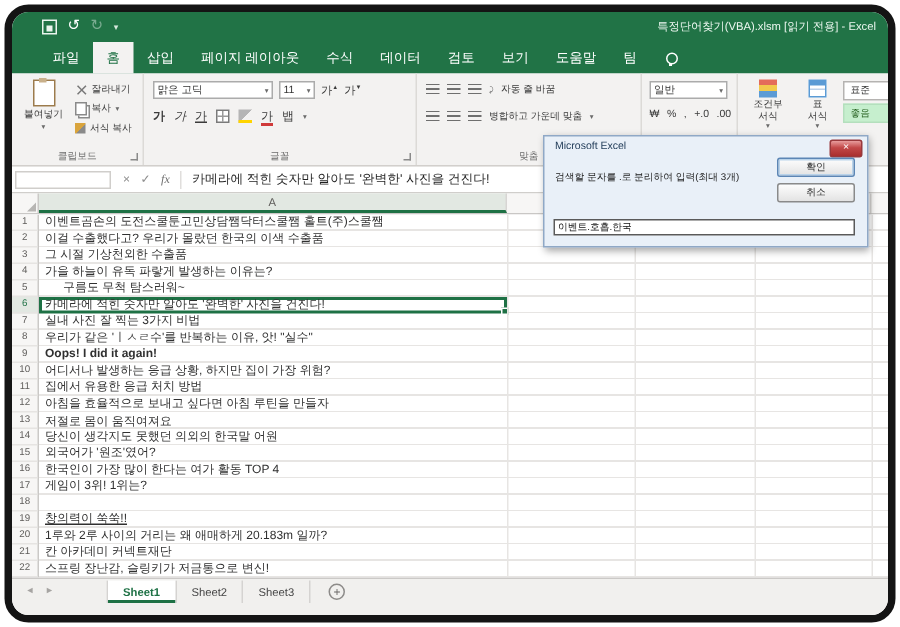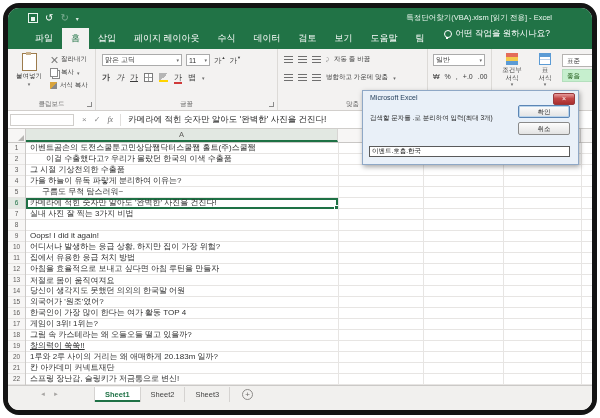--- a/index.html
+++ b/index.html
@@ -8,24 +8,24 @@
   .win{position:absolute;left:0;top:0;width:584px;height:402px;display:flex;flex-direction:column;overflow:hidden;}
 
   
   .titlebar{flex:0 0 20px;background:#217346;position:relative;display:flex;align-items:center;}
   .qat{display:flex;align-items:center;gap:7px;margin-left:20px;color:#fff;}
   .save-ic{width:8px;height:8px;border:1px solid #eaf5ee;position:relative;display:inline-block;}
   .save-ic::after{content:"";position:absolute;left:2px;top:3px;width:4px;height:4px;background:#eaf5ee;}
   .undo-ic{font-size:10px;line-height:10px;color:#fff;}
   .redo-ic{font-size:10px;line-height:10px;color:rgba(255,255,255,.40);}
   .qatmore-ic{font-size:6px;color:#d6e8dd;}
-  .wtitle{position:absolute;right:40px;top:0;line-height:20px;font-size:7.5px;color:#ecf7f0;white-space:nowrap;}
-
-  
-  .tabsrow{flex:0 0 21px;background:#217346;display:flex;align-items:flex-start;padding-left:18px;}
+  .wtitle{position:absolute;right:8px;top:0;line-height:20px;font-size:7.5px;color:#ecf7f0;white-space:nowrap;}
+
+  
+  .tabsrow{flex:0 0 21px;background:#217346;display:flex;align-items:center;padding-left:18px;}
   #ribbon-tabs{display:flex;}
   .tab{font-size:9px;color:#fff;padding:0 9px;line-height:21px;white-space:nowrap;}
   .tab.active{background:#f3f2f1;color:#217346;}
   .searchbox{display:flex;align-items:center;gap:4px;margin-left:10px;color:#fff;font-size:8.5px;white-space:nowrap;}
   .bulb-ic{width:6px;height:6px;border:1px solid #fff;border-radius:50%;position:relative;display:inline-block;}
   .bulb-ic::after{content:"";position:absolute;left:1px;top:6px;width:2px;height:2px;background:#fff;}
 
   
   .ribbon{flex:0 0 61px;background:#f3f2f1;border-bottom:1px solid #d2cfcc;display:flex;position:relative;}
   .group{position:relative;height:100%;border-right:1px solid #ddlabel;border-right:1px solid #dcdad7;box-sizing:border-box;flex:0 0 auto;}
@@ -95,21 +95,21 @@
   .gutter{position:absolute;left:0;top:0;bottom:0;width:18px;background:#f7f6f5;border-right:1px solid #cbc9c7;box-sizing:border-box;}
   .rn{height:11px;box-sizing:border-box;line-height:10px;font-size:6.5px;color:#5e5c5a;text-align:center;border-bottom:1px solid #e6e4e2;}
   .rn.hl{background:#e2e8e2;color:#1e7145;}
   .sheet-area{position:absolute;left:18px;right:0;top:0;bottom:0;background-image:repeating-linear-gradient(to bottom,transparent 0 10px,#e7e5e3 10px 11px);}
   .vline{position:absolute;top:0;bottom:0;width:1px;background:#e7e5e3;}
   .cell{position:absolute;left:4px;height:11px;line-height:10px;font-size:8px;color:#303030;white-space:nowrap;}
   .sel{position:absolute;left:0;top:55px;width:312px;height:11px;box-sizing:border-box;border:2px solid #1e7145;}
   .sel::after{content:"";position:absolute;right:-3px;bottom:-3px;width:3px;height:3px;background:#1e7145;border:1px solid #fff;}
 
   
-  .sheetbar{flex:0 0 16px;background:#f1f0ee;border-top:1px solid #cbc9c7;display:flex;align-items:center;position:relative;padding-left:23px;}
+  .sheetbar{flex:0 0 16px;background:#f1f0ee;border-top:1px solid #cbc9c7;display:flex;align-items:center;position:relative;}
   .nav{display:flex;align-items:center;gap:7px;padding-left:9px;width:40px;color:#a6a4a2;font-size:6px;}
   .stabs{display:flex;align-items:stretch;margin-left:14px;}
   .stab{padding:0 10px;line-height:15px;font-size:7.5px;color:#444;border-right:1px solid #d5d3d1;}
   .stab:first-child{border-left:1px solid #d5d3d1;}
   .stab.active{background:#fff;color:#1e7145;font-weight:bold;box-shadow:inset 0 -2px 0 #1e7145;}
   .addsheet{margin-left:12px;align-self:center;width:11px;height:11px;box-sizing:border-box;border-radius:50%;border:1px solid #8d8b89;color:#6b6967;font-size:8px;line-height:9px;text-align:center;}
   .filler{flex:1;background:#f1f0ee;}
 
   
   .dialog{position:absolute;left:354px;top:82px;width:215px;height:73px;background:#e9f0f8;border:1px solid #8fa8c6;box-shadow:1px 2px 5px rgba(0,0,0,.35);z-index:20;}
@@ -146,21 +146,20 @@
             <div class="tab">페이지 레이아웃</div>
             <div class="tab">수식</div>
             <div class="tab">데이터</div>
             <div class="tab">검토</div>
             <div class="tab">보기</div>
             <div class="tab">도움말</div>
             <div class="tab">팀</div>
           </div>
       <div class="searchbox">
         <span class="bulb-ic"></span>
-        <span>어떤 작업을 원하시나요?</span>
       </div>
     </div>
 
     <div class="ribbon">
 
       <div class="group g-clip">
         <div class="paste">
           <div class="paste-ic"></div>
           <div>붙여넣기</div>
           <div class="dd">▾</div>
@@ -306,36 +305,36 @@
             <div class="rn">17</div>
             <div class="rn">18</div>
             <div class="rn">19</div>
             <div class="rn">20</div>
             <div class="rn">21</div>
             <div class="rn">22</div>
           </div>
       <div class="sheet-area" id="sheetarea">
         <div class="sel"></div>
       <div class="cell" style="top: 0px;">이벤트곰손의 도전스쿨툰고민상담쨈닥터스쿨쨈 홀트(주)스쿨쨈</div>
-            <div class="cell" style="top: 11px; margin-left: 16px;">이걸 수출했다고? 우리가 몰랐던 한국의 이색 수출품</div>
+            <div class="cell" style="top: 11px;">이걸 수출했다고? 우리가 몰랐던 한국의 이색 수출품</div>
             <div class="cell" style="top: 22px;">그 시절 기상천외한 수출품</div>
-            <div class="cell" style="top: 33px;">가을 하늘이 유독 파랗게 분리하여 이유는?</div>
+            <div class="cell" style="top: 33px;">가을 하늘이 유독 파랗게 발생하는 이유는?</div>
             <div class="cell" style="top: 44px; margin-left: 12px;">구름도 무척 탐스러워~</div>
             <div class="cell" style="top: 55px;">카메라에 적힌 숫자만 알아도 '완벽한' 사진을 건진다!</div>
             <div class="cell" style="top: 66px;">실내 사진 잘 찍는 3가지 비법</div>
-            <div class="cell" style="top: 88px;">Oops! I did it again!</div>
+            <div class="cell" style="top: 77px;">우리가 같은 'ㅣㅅㄹ수'를 반복하는 이유, 앗! "실수"</div>
+            <div class="cell" style="top: 88px; font-weight: bold;">Oops! I did it again!</div>
             <div class="cell" style="top: 99px;">어디서나 발생하는 응급 상황, 하지만 집이 가장 위험?</div>
             <div class="cell" style="top: 121px;">아침을 효율적으로 보내고 싶다면 아침 루틴을 만들자</div>
             <div class="cell" style="top: 110px;">집에서 유용한 응급 처치 방법</div>
             <div class="cell" style="top: 133px;">저절로 몸이 움직여져요</div>
             <div class="cell" style="top: 143px;">당신이 생각지도 못했던 의외의 한국말 어원</div>
             <div class="cell" style="top: 154px;">외국어가 '원조'였어?</div>
             <div class="cell" style="top: 165px;">한국인이 가장 많이 한다는 여가 활동 TOP 4</div>
             <div class="cell" style="top: 176px;">게임이 3위! 1위는?</div>
-            <div class="cell" style="top: 187px;">그림 속 카스테라는 왜 오들오들 떨고 있을까?</div>
             <div class="cell" style="top: 198px; text-decoration: underline;">창의력이 쑥쑥!!</div>
             <div class="cell" style="top: 209px;">1루와 2루 사이의 거리는 왜 애매하게 20.183m 일까?</div>
             <div class="cell" style="top: 220px;">칸 아카데미  커넥트재단</div>
             <div class="cell" style="top: 231px;">스프링 장난감, 슬링키가 저금통으로 변신!</div>
             <div class="vline" style="left: 312px;"></div>
             <div class="vline" style="left: 397px;"></div>
             <div class="vline" style="left: 477px;"></div>
             <div class="vline" style="left: 555px;"></div>
           </div>
     </div>

